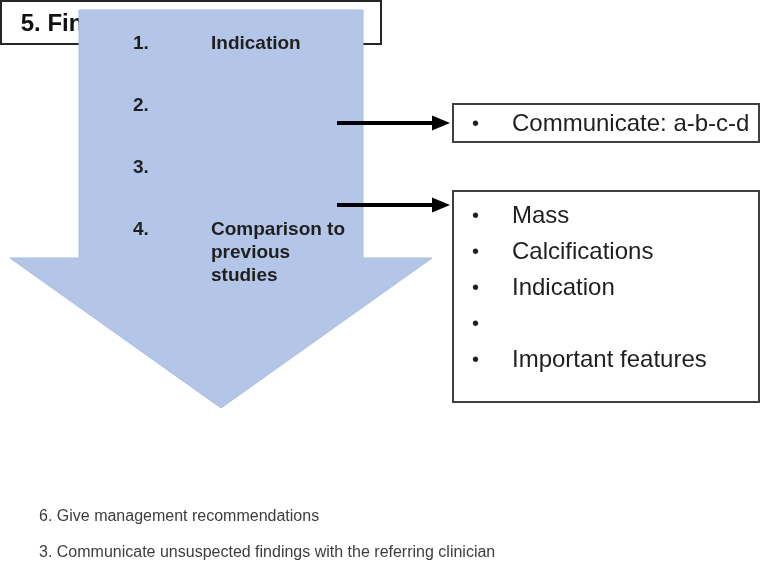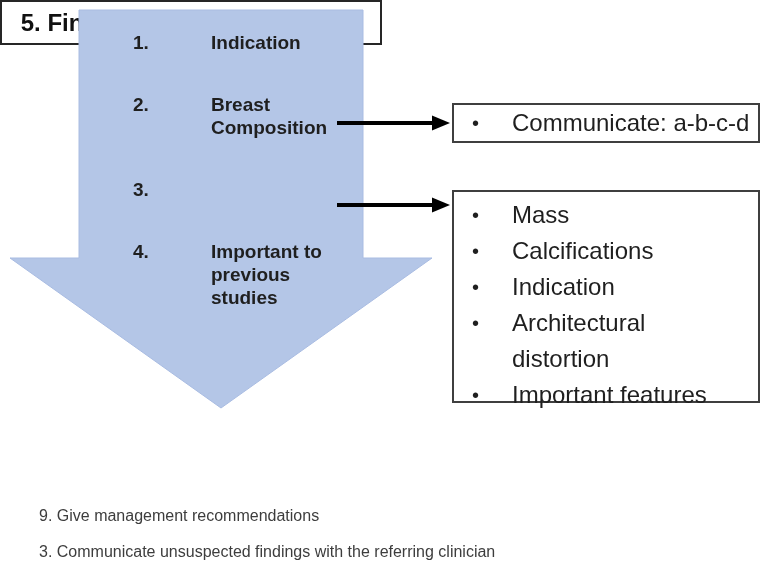--- a/index.html
+++ b/index.html
@@ -93,29 +93,27 @@
     </g>
   </svg>
 
   <div class="steps">
     <div class="step">
       <span class="num">1.</span>
       <span class="txt">Indication</span>
     </div>
     <div class="step">
       <span class="num">2.</span>
-      <span class="txt">Breast
-Composition</span>
     </div>
     <div class="step">
       <span class="num">3.</span>
     </div>
     <div class="step">
       <span class="num">4.</span>
-      <span class="txt">Important to
+      <span class="txt">Comparison to
 previous studies</span>
     </div>
   </div>
 
   <div class="box box-composition">
     <span class="bullet">•</span>
     <span>Communicate: a-b-c-d</span>
   </div>
 
   <div class="box box-findings">
@@ -127,32 +125,30 @@
       <li>
         <span class="bullet">•</span>
         <span class="item-text">Calcifications</span>
       </li>
       <li>
         <span class="bullet">•</span>
         <span class="item-text">Indication</span>
       </li>
       <li>
         <span class="bullet">•</span>
-        <span class="item-text">Architectural
-distortion</span>
       </li>
       <li>
         <span class="bullet">•</span>
         <span class="item-text">Important features</span>
       </li>
     </ul>
   </div>
 
   <div class="box-final">
     <span>5. Final Assessment Category</span>
   </div>
 
   <div class="footer">
-    <p>9. Give management recommendations</p>
+    <p>6. Give management recommendations</p>
     <p>3. Communicate unsuspected findings with the referring clinician</p>
   </div>
 
 </div>
 
 </body></html>

